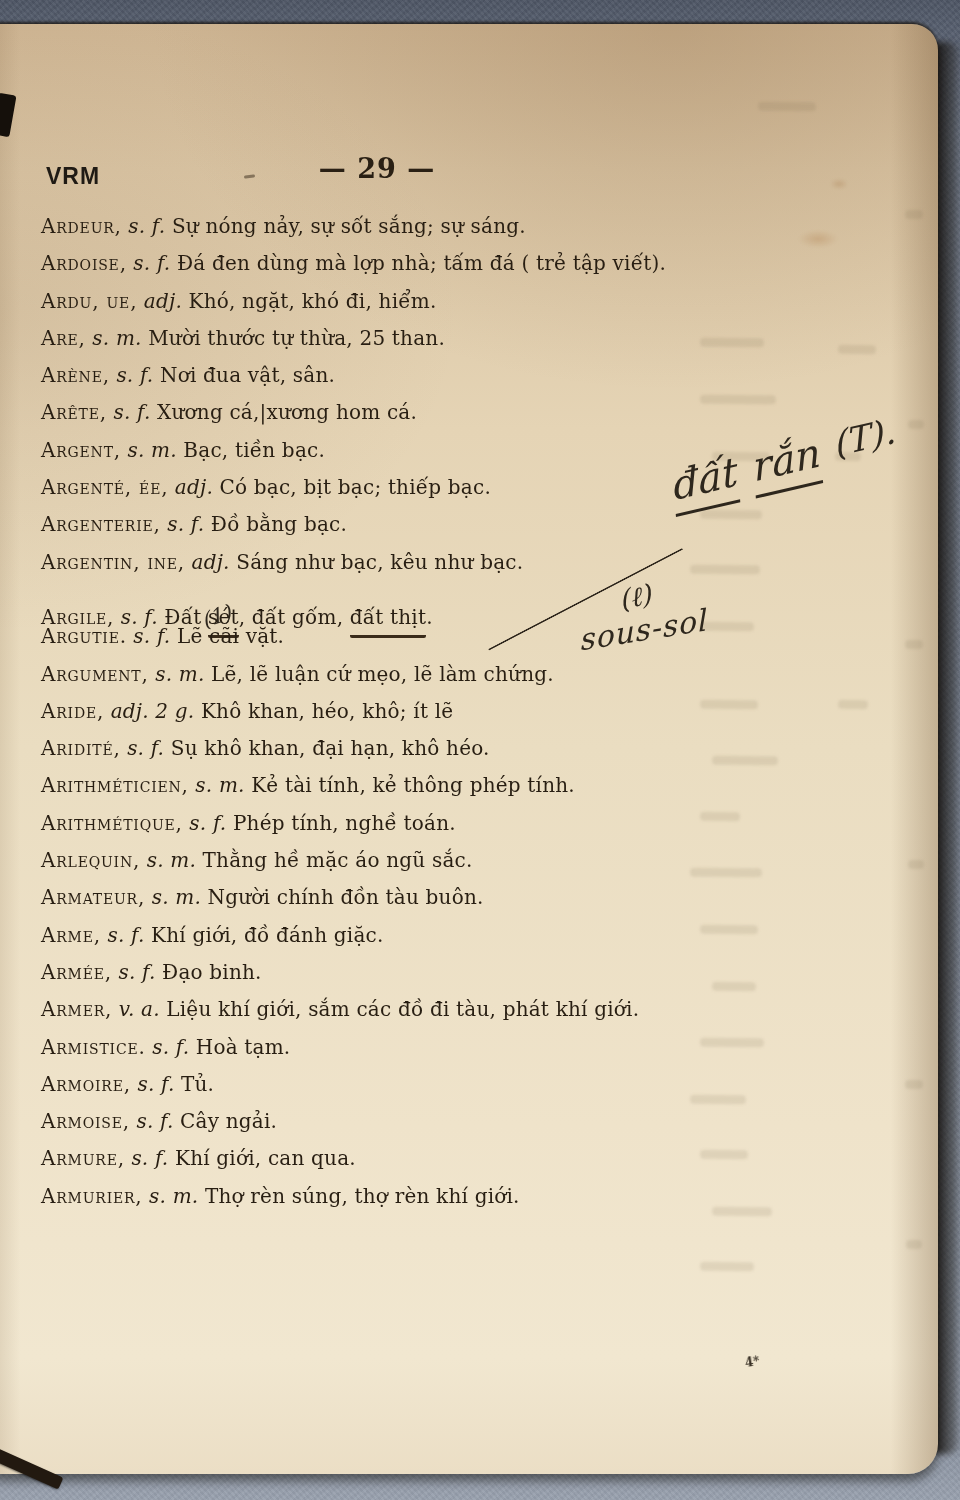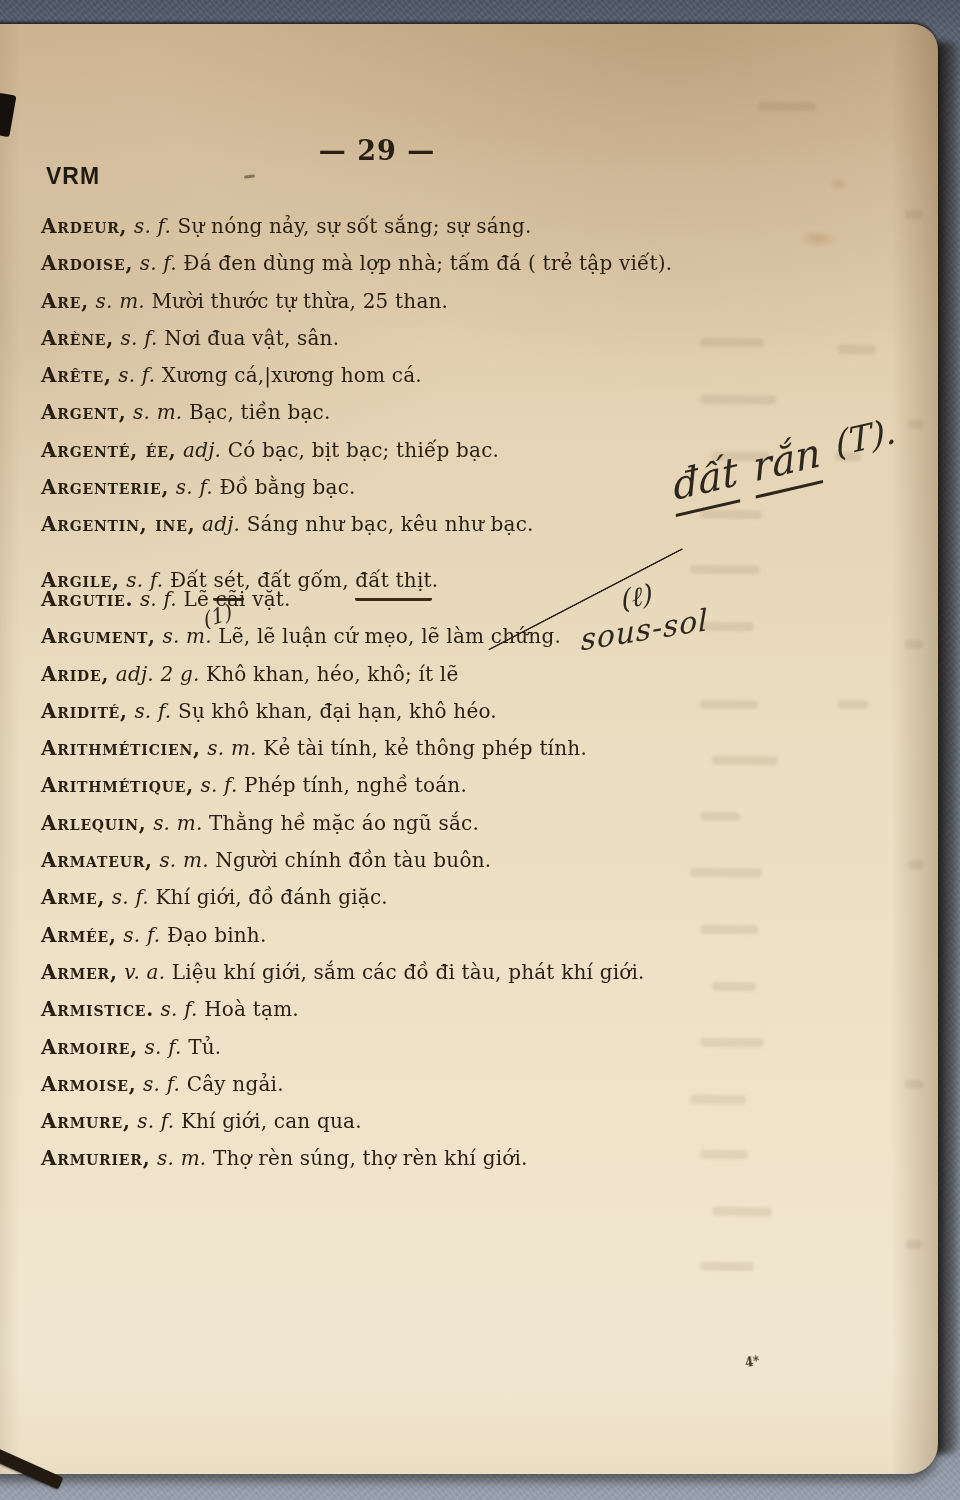--- a/index.html
+++ b/index.html
@@ -30,27 +30,27 @@
       linear-gradient(180deg,#cdb492 0%,#dac5a4 10%,#e5d4b5 28%,#eaddc1 50%,#efe3ca 76%,#f1e7d0 92%,#ebdec5 100%);
     box-shadow:0 -3px 3px -1px rgba(22,16,10,0.75), 0 7px 10px rgba(10,8,5,0.45);
   }
   .ink{color:#2a2014;}
   .stamp{
     position:absolute;left:54px;top:138px;
     font-family:"Liberation Sans", sans-serif;font-weight:bold;
     font-size:23px;letter-spacing:1px;color:#1f1a14;transform:scaleY(1.08);
   }
   .header-num{
-    position:absolute;left:300px;top:111px;width:170px;text-align:center;
+    position:absolute;left:300px;top:129px;width:170px;text-align:center;
     font-size:27px;font-weight:bold;color:#2a2014;letter-spacing:1px;
   }
   .stray-dash{position:absolute;left:252px;top:151px;width:11px;height:3px;background:rgba(70,54,36,0.55);transform:rotate(-8deg);border-radius:2px;}
   .entries{position:absolute;left:49px;top:184px;width:760px;}
   .entry{height:37.3px;line-height:37.3px;white-space:nowrap;font-size:20px;color:#281e12;letter-spacing:0.2px;}
-  .hw{font-variant:small-caps;letter-spacing:0.8px;font-weight:700;text-align:right;}
+  .hw{font-variant:small-caps;letter-spacing:0.8px;font-weight:400;text-align:right;}
   .gram{font-style:italic;}
   .ink-underline{
     display:inline-block;line-height:normal;
     border-bottom:3px solid #3a2b1a;padding-bottom:6px;border-radius:2px;margin-top:24px;
   }
   
   .hand{font-family:"DejaVu Serif", serif;font-style:italic;color:#2e271d;}
   .note-line{
     position:absolute;left:488px;top:649px;width:219px;height:0;
     border-top:2.6px solid #2e261c;border-radius:3px;
@@ -84,20 +84,21 @@
 <div class="page-shadow"></div>
 
 <div class="page">
   <div class="stamp">VRM</div>
   <div class="header-num">— 29 —</div>
   <div class="stray-dash"></div>
 
   <div class="entries">
       <div class="entry ink"><span class="hw">Ardeur,</span><span class="gram"> s. f. </span><span class="def">Sự nóng nảy, sự sốt sắng; sự sáng.</span></div>
       <div class="entry ink"><span class="hw">Ardoise,</span><span class="gram"> s. f. </span><span class="def">Đá đen dùng mà lợp nhà; tấm đá ( trẻ tập viết).</span></div>
+      <div class="entry ink"><span class="hw">Ardu, ue,</span><span class="gram"> adj. </span><span class="def">Khó, ngặt, khó đi, hiểm.</span></div>
       <div class="entry ink"><span class="hw">Are,</span><span class="gram"> s. m. </span><span class="def">Mười thước tự thừa, 25 than.</span></div>
       <div class="entry ink"><span class="hw">Arène,</span><span class="gram"> s. f. </span><span class="def">Nơi đua vật, sân.</span></div>
       <div class="entry ink"><span class="hw">Arête,</span><span class="gram"> s. f. </span><span class="def">Xương cá,|xương hom cá.</span></div>
       <div class="entry ink"><span class="hw">Argent,</span><span class="gram"> s. m. </span><span class="def">Bạc, tiền bạc.</span></div>
       <div class="entry ink"><span class="hw">Argenté, ée,</span><span class="gram"> adj. </span><span class="def">Có bạc, bịt bạc; thiếp bạc.</span></div>
       <div class="entry ink"><span class="hw">Argenterie,</span><span class="gram"> s. f. </span><span class="def">Đồ bằng bạc.</span></div>
       <div class="entry ink"><span class="hw">Argentin, ine,</span><span class="gram"> adj. </span><span class="def">Sáng như bạc, kêu như bạc.</span></div>
       <div class="entry ink"><span class="hw">Argile,</span><span class="gram"> s. f. </span><span class="def">Đất </span><span class="def ink-underline">sét</span><span class="def">, đất gốm, </span><span class="def ink-underline">đất thịt</span><span class="def">.</span></div>
       <div class="entry ink"><span class="hw">Argutie.</span><span class="gram"> s. f. </span><span class="def">Lẽ cãi vặt.</span></div>
       <div class="entry ink"><span class="hw">Argument,</span><span class="gram"> s. m. </span><span class="def">Lẽ, lẽ luận cứ mẹo, lẽ làm chứng.</span></div>

